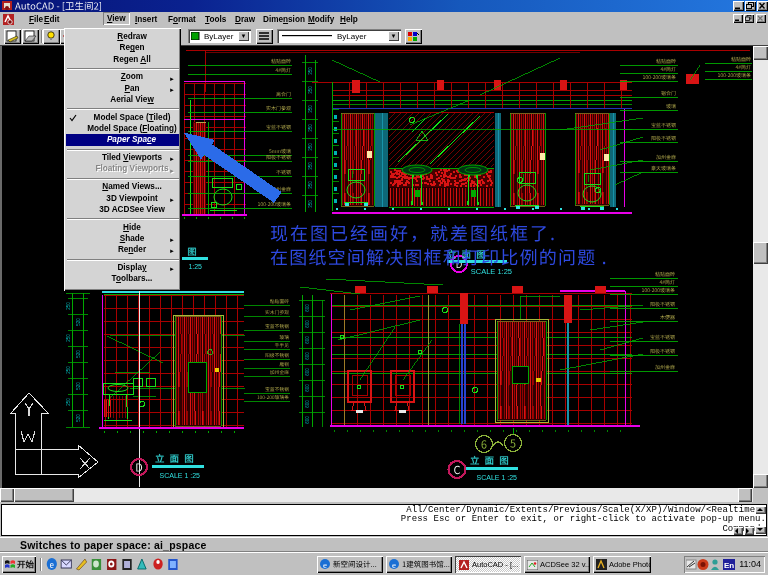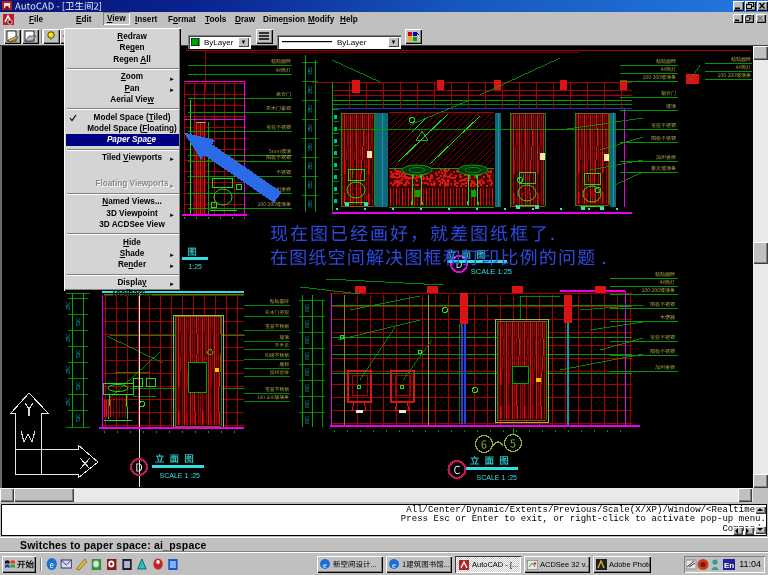--- a/index.html
+++ b/index.html
@@ -13,21 +13,21 @@
 #titlebar { left:0; top:0; width:768px; height:12px;
   background:linear-gradient(to right,#071377,#0a2290 25%,#1658bc 60%,#2478e0 100%); }
 .wbtn { width:11px; height:10px; top:1px; font-size:7px; line-height:9px; text-align:center; color:#000; }
 
 #menubar { left:0; top:12px; width:768px; height:14px; background:#c0c0c0; }
 .mitem { position:absolute; top:2.5px; font-size:8.2px; font-weight:bold; color:#000; }
 .mbtn { width:10px; height:9px; top:2px; }
 
 #toolbar { left:0; top:26px; width:768px; height:20px; background:#c0c0c0; border-bottom:1px solid #404040; }
 .tbtn { position:absolute; top:3px; width:17px; height:15px; }
-.combo { position:absolute; top:3px; height:14px; background:#fff; box-shadow: inset 1px 1px 0 #808080, inset 2px 2px 0 #404040, inset -1px -1px 0 #fff; font-size:8px;margin-top:6px; }
+.combo { position:absolute; top:3px; height:14px; background:#fff; box-shadow: inset 1px 1px 0 #808080, inset 2px 2px 0 #404040, inset -1px -1px 0 #fff; font-size:8px; }
 .combo .txt { position:absolute; left:16px; top:3px; color:#000; }
 .combo .drop { position:absolute; right:2px; top:2px; width:11px; height:10px; background:#c0c0c0; box-shadow: inset 1px 1px 0 #ffffff, inset -1px -1px 0 #404040; font-size:6px; text-align:center; line-height:10px; }
 
 #canvas { left:0; top:46px; width:753px; height:442px; background:#000; border-left:2px solid #6a6a6a; }
 
 .sb-track { background:#e9e9e9; }
 .sb-btn { background:#c0c0c0; box-shadow: inset 1px 1px 0 #ffffff, inset -1px -1px 0 #404040, inset -2px -2px 0 #808080; }
 
 #cmdwrap { left:0; top:502px; width:768px; height:35px; background:#c0c0c0; }
 #cmdbox { position:absolute; left:1px; top:2px; width:766px; height:32px; background:#fff; border:1px solid #000; }
@@ -40,21 +40,21 @@
 .taskbtn .lbl { position:absolute; left:16px; top:4px;text-align:right; }
 
 #vmenu { left:64px; top:28px; width:117px; height:263px; background:#d4d4d4;
   box-shadow: inset 1px 1px 0 #ffffff, inset -1px -1px 0 #000, inset -2px -2px 0 #808080;
   padding:3px 1px 1px 2px; font-size:8.5px; color:#000; }
 .mi { position:relative; height:11.3px; line-height:11.3px; padding-left:18px; white-space:nowrap; font-weight:bold; font-size:8.2px;text-align:center; }
 .mi .arr { position:absolute; right:5px; top:2.2px; font-size:6px; }
 .msep { height:6.5px; position:relative; }
 .msep:after { content:""; position:absolute; left:1px; right:1px; top:3px; border-top:1px solid #808080; border-bottom:1px solid #fff; }
 .hi { background:#000082; color:#fff;font-style:italic; }
-.gray { color:#868686; text-shadow:1px 1px 0 #fff;margin-top:15px; }
+.gray { color:#868686; text-shadow:1px 1px 0 #fff; }
 u { text-decoration:underline; }
 </style>
 </head>
 <body>
 
 <div class="abs" id="canvas"></div>
 <svg class="abs" style="left:0;top:46px" width="768" height="442" viewBox="0 46 768 442" id="cad" shape-rendering="crispEdges">
 <defs>
       <path id="gl0" d="M55 754C83 687 108 599 114 541L175 557C167 616 142 702 112 770ZM397 779C382 712 352 613 326 554L379 538C407 594 441 686 469 761ZM461 360V-80H534V-33H854V-76H929V360H706V566H960V639H706V840H629V360ZM534 38V289H854V38ZM46 496V425H209C168 314 95 188 27 118C40 99 59 68 67 46C122 108 179 209 223 312V-79H295V297C335 249 387 183 406 151L450 211C428 238 329 340 295 370V425H459V496H295V840H223V496Z"></path>
       <path id="gl1" d="M223 652V373C223 246 211 68 37 -32C52 -44 73 -67 82 -81C268 35 289 226 289 373V652ZM268 127C308 71 355 -6 375 -53L433 -14C410 31 361 105 322 160ZM86 785V177H148V717H364V179H430V785ZM484 360V-80H551V-32H859V-76H928V360H715V569H960V640H715V840H645V360ZM551 38V290H859V38Z"></path>
@@ -1447,21 +1447,21 @@
     </div>
 </div>
 
 <div class="abs" id="menubar">
   <svg class="abs" style="left:3px;top:2px" width="11" height="11">
       <rect x="0" y="0" width="11" height="11" fill="#b42222"></rect>
       <path d="M2 8 L5 2 L8 8" stroke="#fff" stroke-width="1.5" fill="none"></path>
       <circle cx="7" cy="8" r="2.2" fill="#7c0c0c" stroke="#fff" stroke-width="0.8"></circle>
     </svg>
   <div class="mitem" style="left:29px"><u>F</u>ile</div>
-  <div class="mitem" style="left:76px"><u>E</u>dit</div>
+  <div class="mitem" style="left:44px"><u>E</u>dit</div>
   <div class="mitem inset1" style="left:103px;padding:0 4px;margin-top:-1px;line-height:13px;height:13px;top:1px"><u>V</u>iew</div>
   <div class="mitem" style="left:135px"><u>I</u>nsert</div>
   <div class="mitem" style="left:168px">F<u>o</u>rmat</div>
   <div class="mitem" style="left:205px"><u>T</u>ools</div>
   <div class="mitem" style="left:235px"><u>D</u>raw</div>
   <div class="mitem" style="left:263px">Dime<u>n</u>sion</div>
   <div class="mitem" style="left:308px"><u>M</u>odify</div>
   <div class="mitem" style="left:340px"><u>H</u>elp</div>
   <div class="abs mbtn btn" style="left:733px">
       <svg width="8" height="7" style="position:absolute;left:1px;top:1px">

